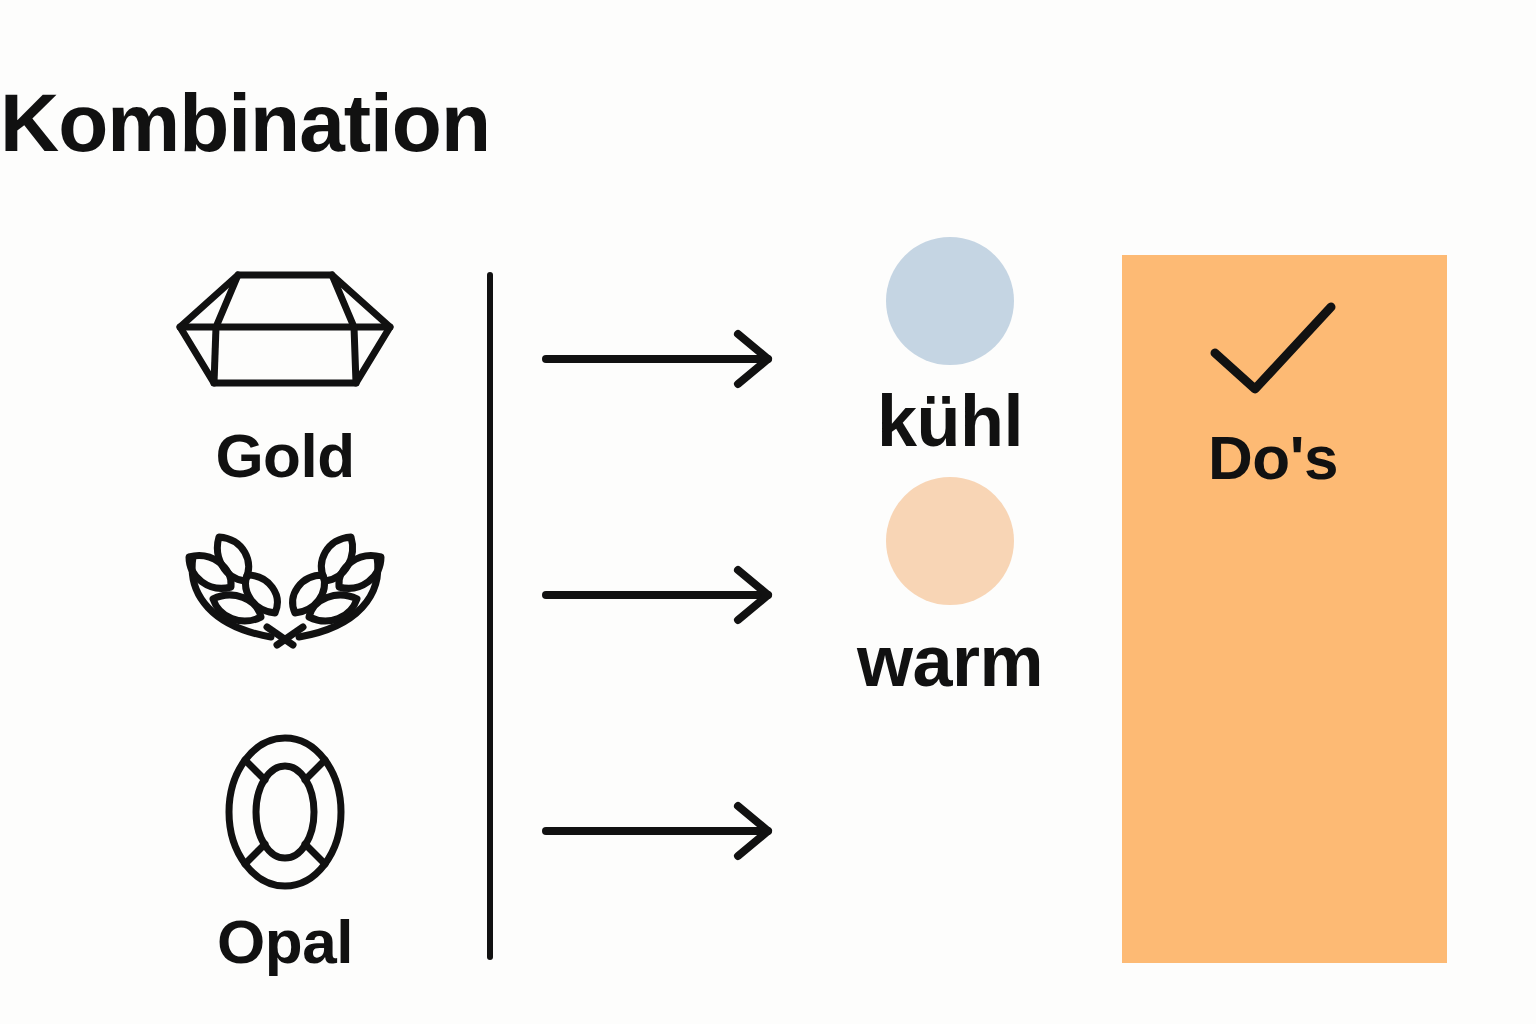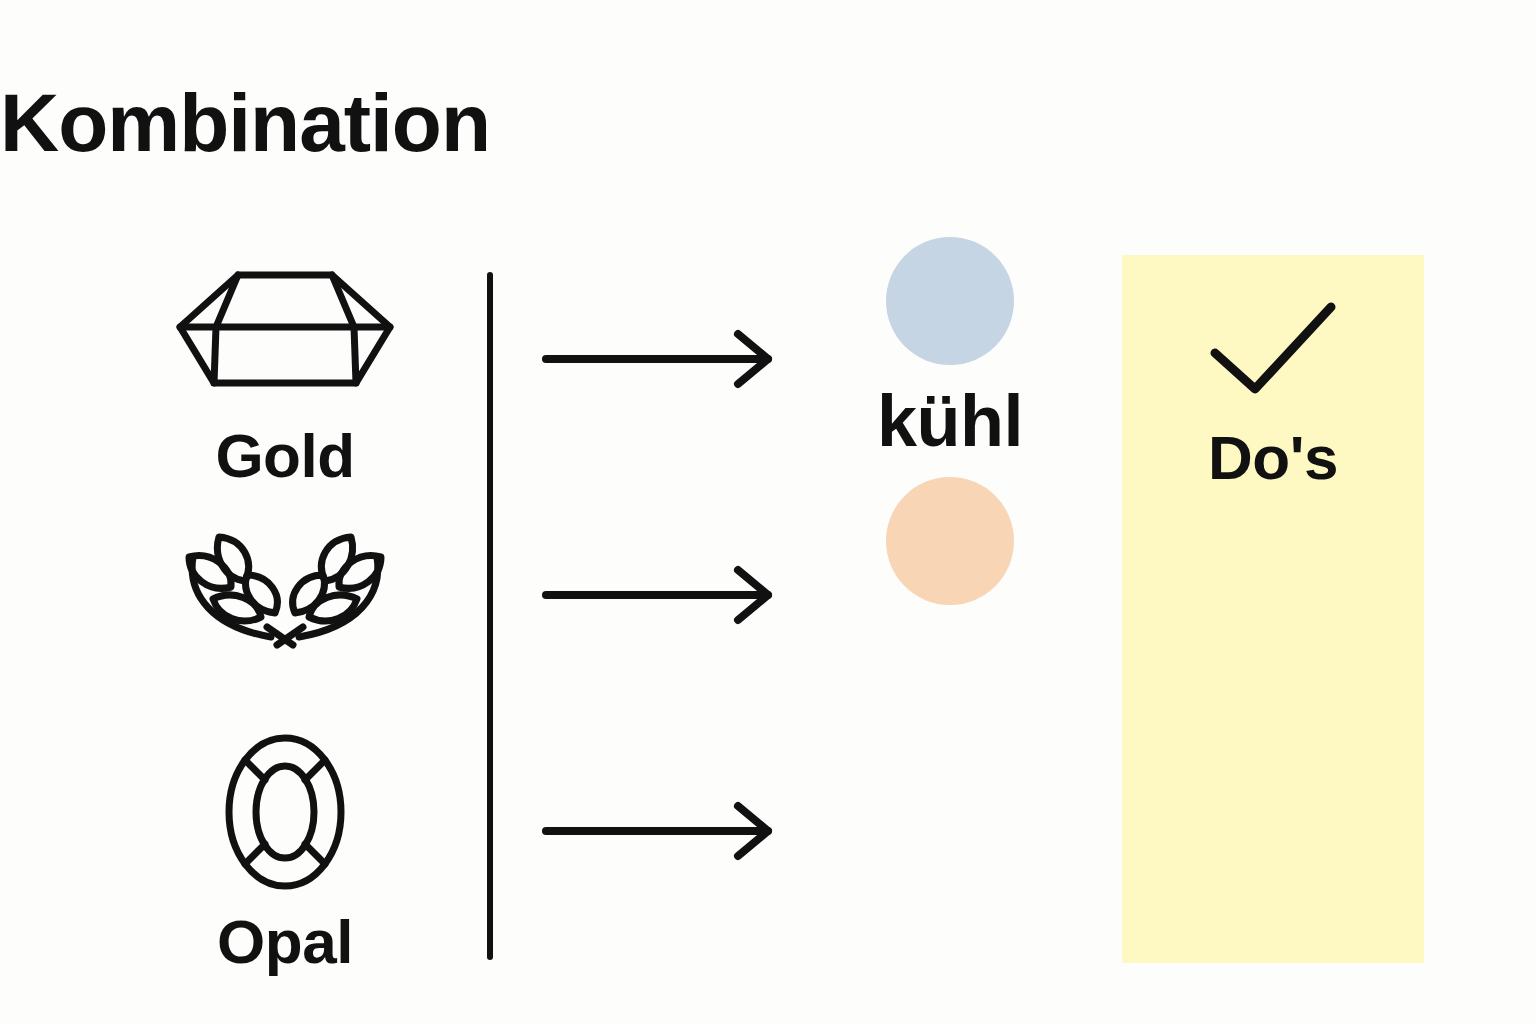--- a/index.html
+++ b/index.html
@@ -120,21 +120,22 @@
   #tone-row-2 .swatch-wrap { top: 28px; }
   #tone-row-1 .swatch-wrap { top: 4px; }
 
   
   .panel {
     position: absolute;
     left: 1122px;
     top: 255px;
     width: 302px;
     height: 708px;
-    background: #fef9c3;
+    background: #fdba74;
+    padding-left: 23px;
   }
   .panel-block {
     position: absolute;
     left: 0;
     width: 302px;
     text-align: center;
   }
   #panel-block-0 { top: 42px; }
   #panel-block-1 { top: 322px; }
   .panel-mark {
@@ -239,20 +240,21 @@
         <path d="M6 31 L228 31"></path>
         <path d="M198 6 L228 31 L198 56"></path>
       </svg>
     </span>
     <div class="swatch-wrap">
       <span class="swatch">
         <svg width="130" height="130" viewBox="0 0 130 130">
           <circle cx="65" cy="65" r="64" fill="#f8d5b5"></circle>
         </svg>
       </span>
+      <span class="tone-label">warm</span>
     </div>
   </div>
 
   <div class="tone-row" id="tone-row-2">
     <span class="arrow">
       <svg width="238" height="62" viewBox="0 0 238 62" fill="none" stroke="#111111" stroke-width="8" stroke-linecap="round" stroke-linejoin="round">
         <path d="M6 31 L228 31"></path>
         <path d="M198 6 L228 31 L198 56"></path>
       </svg>
     </span>

